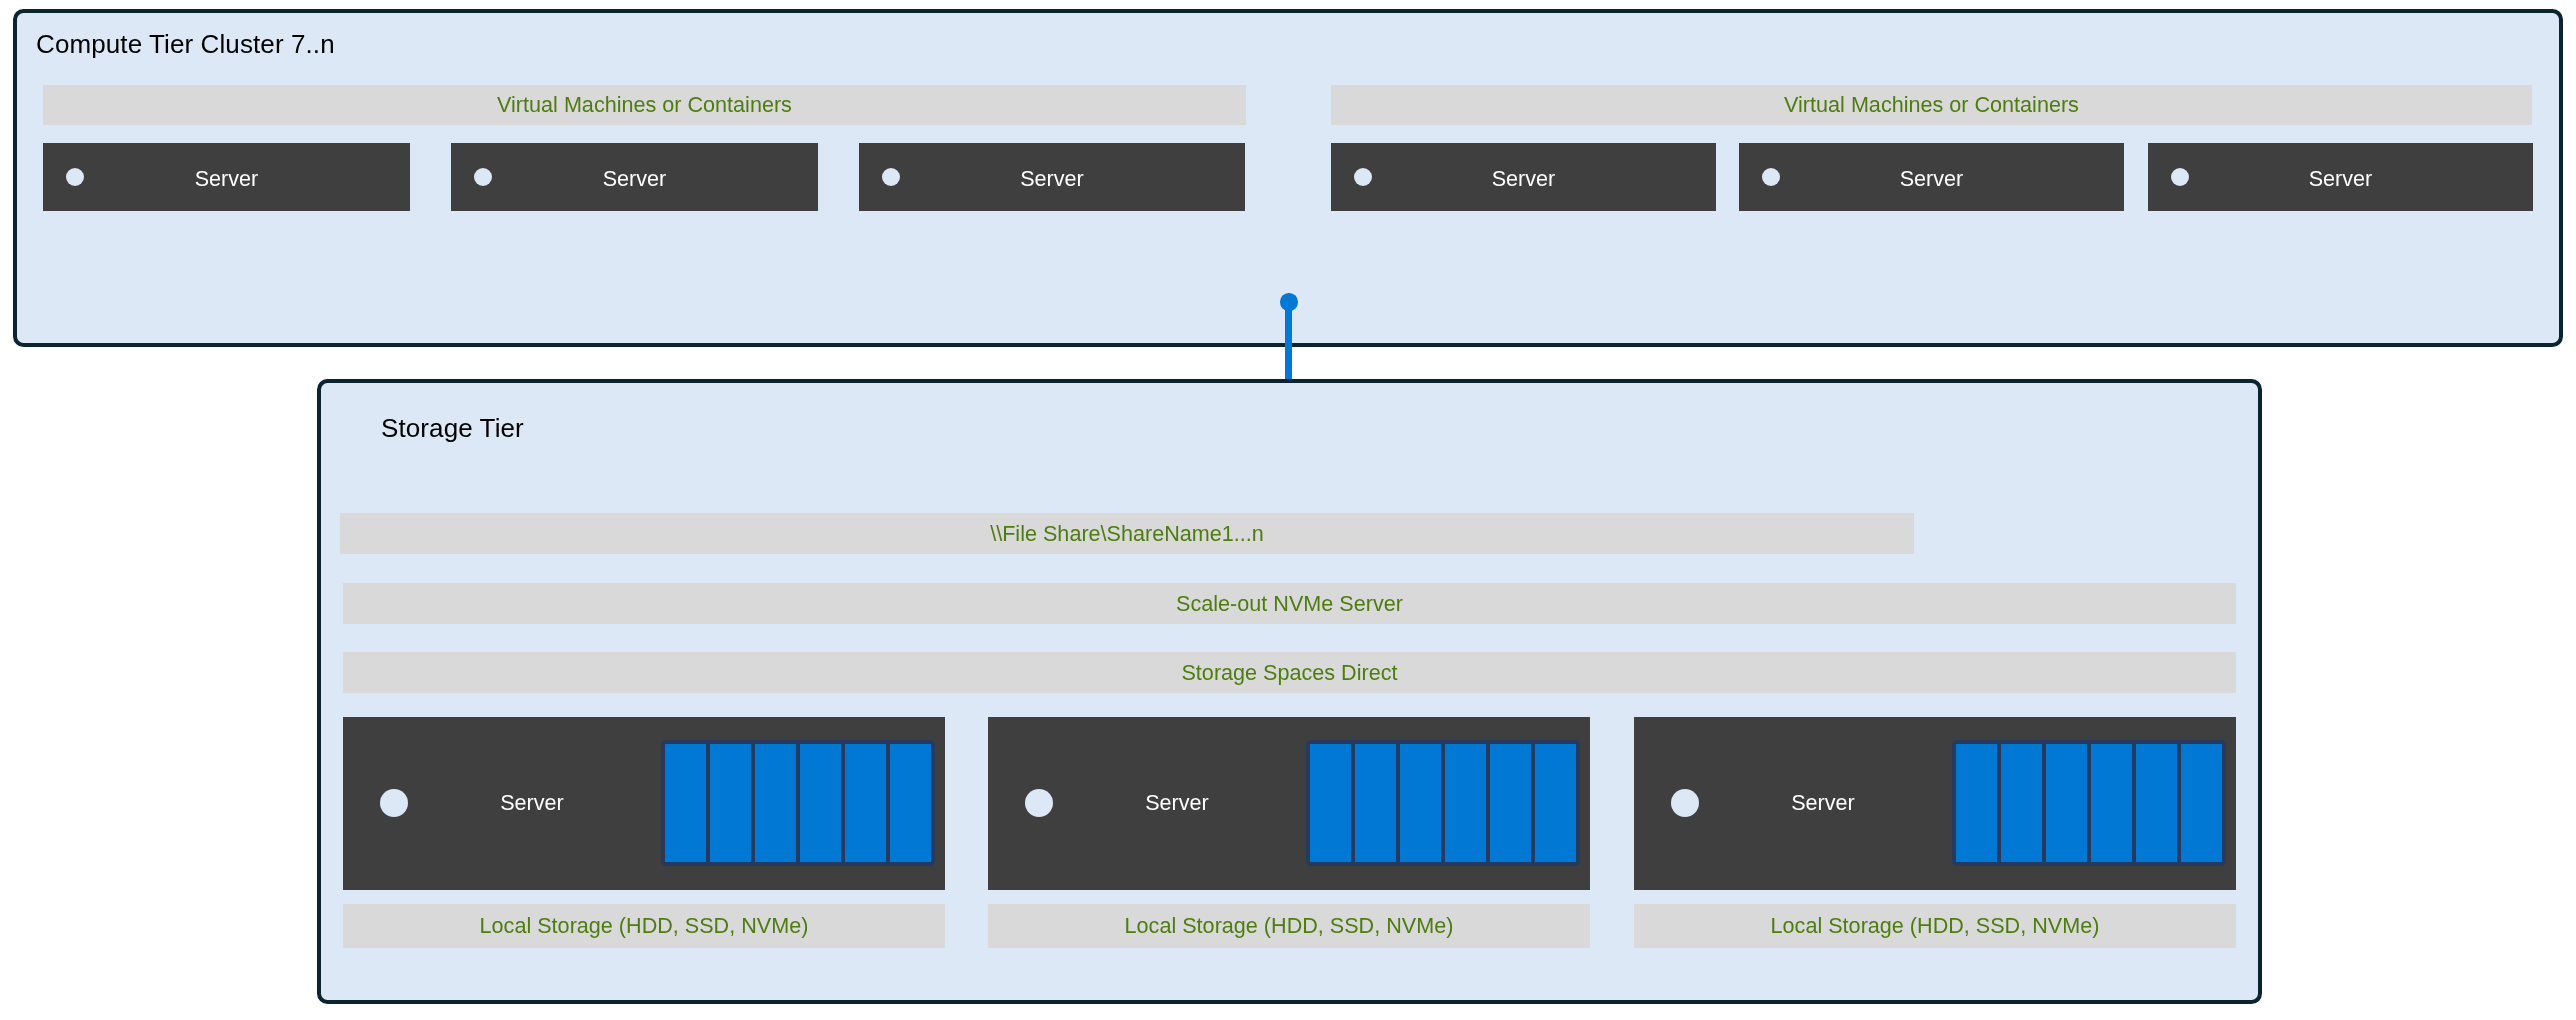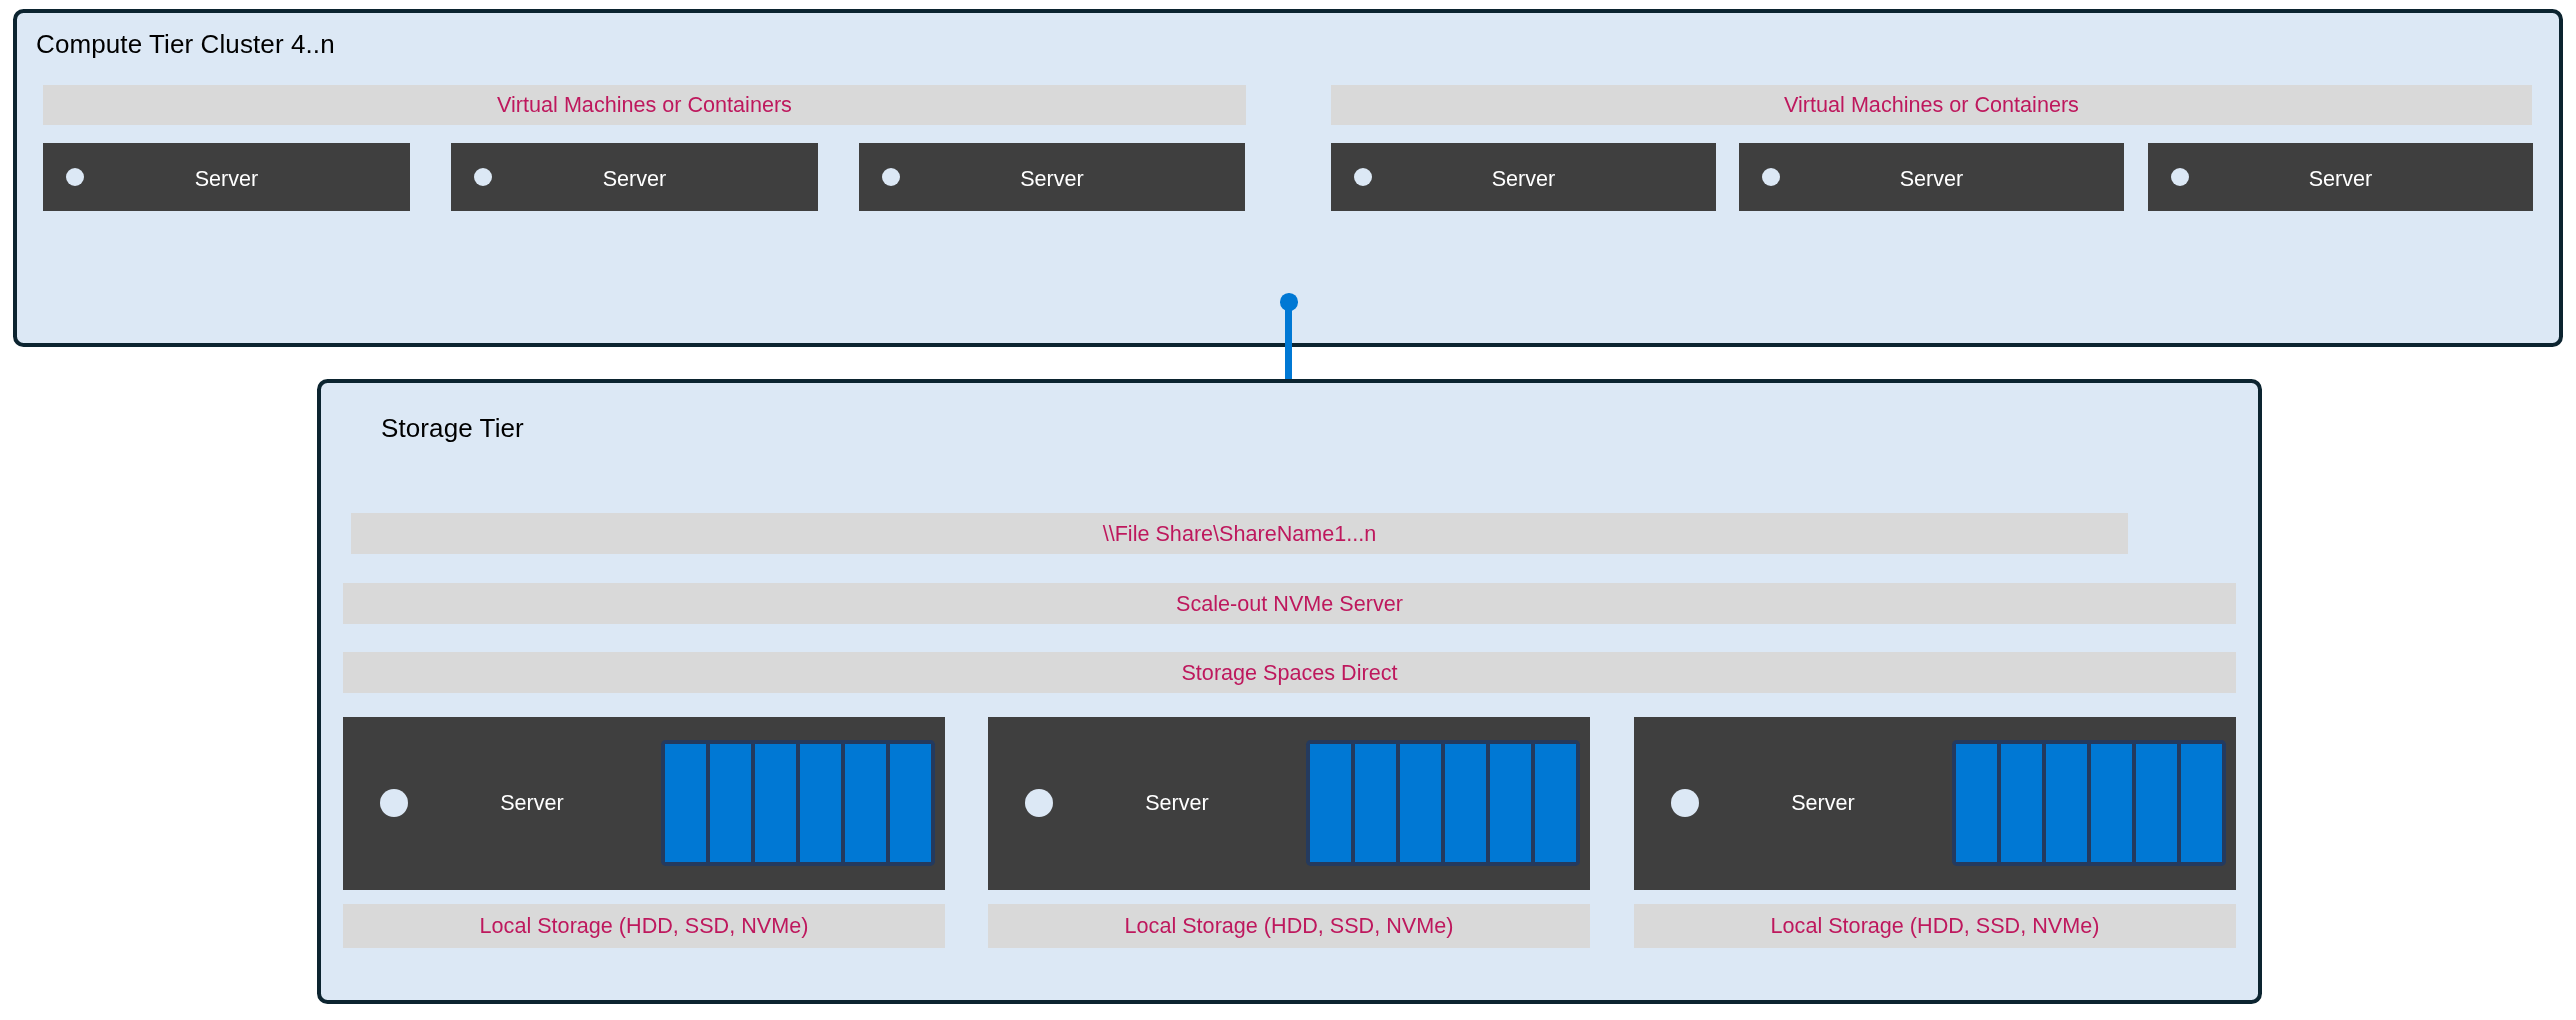--- a/index.html
+++ b/index.html
@@ -31,21 +31,21 @@
   #compute-title { left: 36px;  top: 29px; }
   #storage-title { left: 381px; top: 413px; }
 
   
   .gray-bar {
     position: absolute;
     background: #d9d9d9;
     display: flex;
     align-items: center;
     justify-content: center;
-    color: #be185d;
+    color: #4d7c0f;
     font-size: 21.6px;
     white-space: nowrap;
   }
 
   
   .server-box {
     position: absolute;
     background: #3f3f3f;
     display: flex;
     align-items: center;
@@ -88,21 +88,21 @@
   
   #folder-icon { position: absolute; }
 </style>
 </head>
 <body>
 
 <div id="canvas">
 
   <div class="tier" id="compute-tier"></div>
 
-  <div class="tier-title" id="compute-title">Compute Tier Cluster 4..n</div>
+  <div class="tier-title" id="compute-title">Compute Tier Cluster 7..n</div>
 
   <div class="gray-bar" style="left:43px; top:85px; width:1203px; height:40px;">Virtual Machines or Containers</div>
 
   <div class="server-box" style="left:43px; top:143px; width:367px; height:68px;">
     <span class="server-led" style="left:23px; top:25px; width:18px; height:18px;"></span>
     <span class="server-label" style="left:0; top:23px; width:367px;">Server</span>
   </div>
 
   <div class="server-box" style="left:451px; top:143px; width:367px; height:68px;">
     <span class="server-led" style="left:23px; top:25px; width:18px; height:18px;"></span>
@@ -138,21 +138,21 @@
   <div class="connector-dot" style="left:1280px; top:402px; width:17.5px; height:17.5px;"></div>
 
   <svg id="folder-icon" style="left:1235px; top:419px;" width="111" height="61" viewBox="0 0 190 105">
     <path d="M8 12 Q8 2 18 2 L72 2 Q78 2 82 7 L94 22 L172 22 Q182 22 182 32 L182 93 Q182 103 172 103 L18 103 Q8 103 8 93 Z" fill="#0078d4"></path>
   </svg>
 
   <div class="tier" id="storage-tier"></div>
 
   <div class="tier-title" id="storage-title">Storage Tier</div>
 
-  <div class="gray-bar" style="left:351px; top:513px; width:1777px; height:41px;">\\File Share\ShareName1...n</div>
+  <div class="gray-bar" style="left:340px; top:513px; width:1574px; height:41px;">\\File Share\ShareName1...n</div>
 
   <div class="gray-bar" style="left:343px; top:583px; width:1893px; height:41px;">Scale-out NVMe Server</div>
 
   <div class="gray-bar" style="left:343px; top:652px; width:1893px; height:41px;">Storage Spaces Direct</div>
 
   <div class="server-box" style="left:343px; top:717px; width:602px; height:173px;">
     <span class="server-led" style="left:37px; top:72px; width:28px; height:28px;"></span>
     <span class="server-label" style="left:87px; top:73px; width:204px;">Server</span>
     <div class="disk-array" style="left:318px; top:23px; width:274px; height:126px;">
       <div class="disk"></div>

